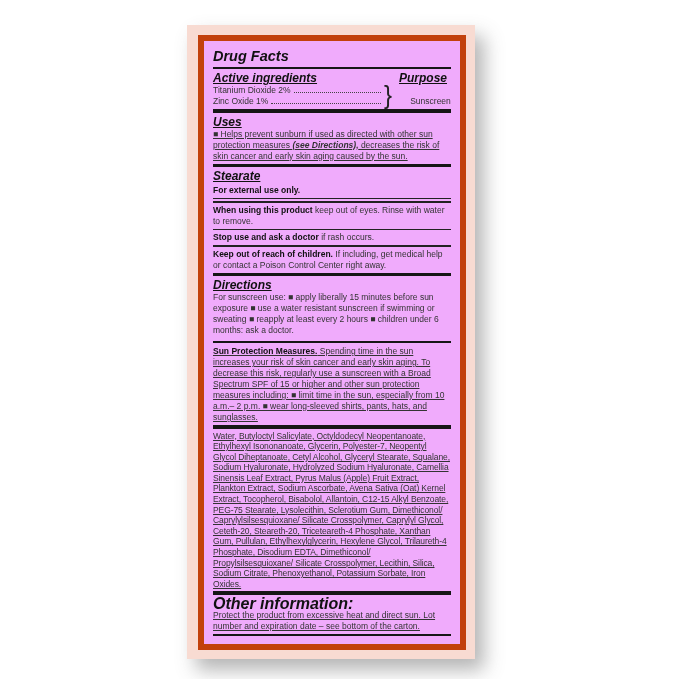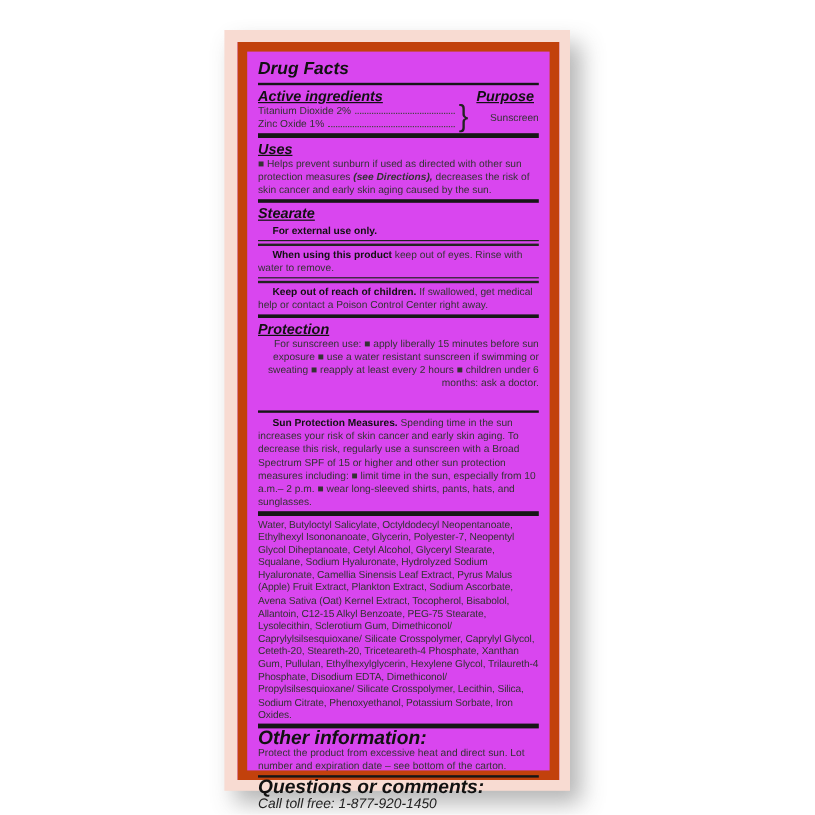--- a/index.html
+++ b/index.html
@@ -8,45 +8,45 @@
     font-family:"Liberation Sans","DejaVu Sans",sans-serif;
     -webkit-font-smoothing:antialiased;
   }
   .card{
     position:absolute;left:187px;top:25px;width:288px;height:634px;
     background:#f8dbd2;
     box-shadow:9px 11px 18px rgba(90,90,90,0.45);
   }
   .panel{
     position:absolute;left:11px;top:10px;right:9px;bottom:9px;
-    background:#d946ef;border:8px solid #c2410c;
+    background:#f0abfc;border:6px solid #c2410c;
     padding:5px 9px 4px 9px;box-sizing:border-box;
     color:#2b2b2b;
     font-size:8.5px;line-height:11px;
   }
   .df-title{font-size:14.5px;line-height:17px;font-weight:bold;font-style:italic;color:#111;margin-top:2px;}
   .rule{background:#161616;margin:2px 0;}
   .rule.thick{height:3.5px;}
   .rule.med{height:2px;}
   .rule.thin{height:1.5px;background:#222;}
   .h-it{font-size:12px;line-height:14px;font-weight:bold;font-style:italic;color:#111;text-decoration:underline;}
   .h-sm{font-size:16px;line-height:13px;font-weight:bold;font-style:italic;color:#111;}
   .ai-head{display:flex;justify-content:space-between;align-items:baseline;margin-top:1px;}
   .ai-head .purpose{padding-right:4px;}
-  .ai-body{display:flex;align-items:center;margin:0 0 2px 0;}
+  .ai-body{display:flex;align-items:flex-end;margin:0 0 2px 0;}
   .ai-left{width:170px;}
   .ai-row{display:flex;align-items:baseline;white-space:nowrap;}
   .leader{flex:1;border-bottom:1.6px dotted #444;margin:0 2px 2px 3px;min-width:10px;}
   .brace{font-size:24px;line-height:22px;font-weight:400;color:#222;transform:scaleY(1.05);margin-left:1px;}
   .ai-right{flex:1;text-align:center;padding-left:18px;color:#333;}
   .body-txt{color:#333;}
-  b.lead{color:#111;margin-left:12px;}
+  b.lead{color:#111;}
   .w-row{margin:1.5px 0;}
   .section{margin-top:1px;}
-  .mb1{margin-bottom:1px;}.mb2{margin-bottom:2px;}.mb3{margin-bottom:17px;text-align:right;}
+  .mb1{margin-bottom:1px;}.mb2{margin-bottom:2px;text-decoration:underline;}.mb3{margin-bottom:5px;}
   .emph{font-weight:bold;font-style:italic;}
   .phone-line{font-size:11.5px;line-height:13px;font-style:italic;color:#222;margin-top:1px;}
   .tight{letter-spacing:-0.1px;}
 </style>
 </head>
 <body>
 
 <div class="card">
   <div class="panel">
 
@@ -79,43 +79,40 @@
     </div>
     <div class="rule thick"></div>
 
     <div class="section">
       <div class="h-it">Stearate</div>
       <div class="w-row body-txt"><b class="lead">For external use only.</b><span></span></div>
       <div class="rule thin"></div>
       <div class="rule thin"></div>
       <div class="w-row body-txt"><b class="lead">When using this product</b><span> keep out of eyes. Rinse with water to remove.</span></div>
       <div class="rule thin"></div>
+      <div class="w-row body-txt"><b class="lead">Stop use and ask a doctor</b><span> if rash occurs.</span></div>
       <div class="rule thin"></div>
-      <div class="w-row body-txt mb1"><b class="lead">Keep out of reach of children.</b><span> If swallowed, get medical help or contact a Poison Control Center right away.</span></div>
+      <div class="w-row body-txt mb1"><b class="lead">Keep out of reach of children.</b><span> If including, get medical help or contact a Poison Control Center right away.</span></div>
     </div>
     <div class="rule thick"></div>
 
     <div class="section">
-      <div class="h-it">Protection</div>
+      <div class="h-it">Directions</div>
       <div class="body-txt mb3">For sunscreen use: ■  apply liberally 15 minutes before sun exposure  ■  use a water resistant sunscreen if swimming or sweating ■  reapply at least every 2 hours  ■ children under 6 months: ask a doctor.</div>
       <div class="rule med"></div>
       <div class="body-txt mb2" style="margin-top:3px;"><b class="lead">Sun Protection Measures.</b><span> Spending time in the sun increases your risk of skin cancer and early skin aging. To decrease this risk, regularly use a sunscreen with a Broad Spectrum SPF of 15 or higher and other sun protection measures including: ■ limit time in the sun, especially from 10 a.m.– 2 p.m. ■ wear long-sleeved shirts, pants, hats, and sunglasses.</span></div>
     </div>
     <div class="rule thick"></div>
 
     <div class="section">
       <div class="body-txt tight mb2" style="line-height:10.6px;">Water, Butyloctyl Salicylate, Octyldodecyl Neopentanoate, Ethylhexyl Isononanoate, Glycerin, Polyester-7, Neopentyl Glycol Diheptanoate, Cetyl Alcohol, Glyceryl Stearate, Squalane, Sodium Hyaluronate, Hydrolyzed Sodium Hyaluronate, Camellia Sinensis Leaf Extract, Pyrus Malus (Apple) Fruit Extract, Plankton Extract, Sodium Ascorbate, Avena Sativa (Oat) Kernel Extract, Tocopherol, Bisabolol, Allantoin, C12-15 Alkyl Benzoate, PEG-75 Stearate, Lysolecithin, Sclerotium Gum, Dimethiconol/ Caprylylsilsesquioxane/ Silicate Crosspolymer, Caprylyl Glycol, Ceteth-20, Steareth-20, Triceteareth-4 Phosphate, Xanthan Gum, Pullulan, Ethylhexylglycerin, Hexylene Glycol, Trilaureth-4 Phosphate, Disodium EDTA, Dimethiconol/ Propylsilsesquioxane/ Silicate Crosspolymer, Lecithin, Silica, Sodium Citrate, Phenoxyethanol, Potassium Sorbate, Iron Oxides.</div>
     </div>
     <div class="rule thick"></div>
 
     <div class="section">
       <div class="h-sm">Other information:</div>
       <div class="body-txt mb2">Protect the product from excessive heat and direct sun. Lot number and expiration date – see bottom of the carton.</div>
     </div>
     <div class="rule med"></div>
 
-    <div class="section">
-      <div class="h-sm">Questions or comments:</div>
-      <div class="phone-line">Call toll free: 1-877-920-1450</div>
-    </div>
 
   </div>
 </div>
 
 </body></html>

